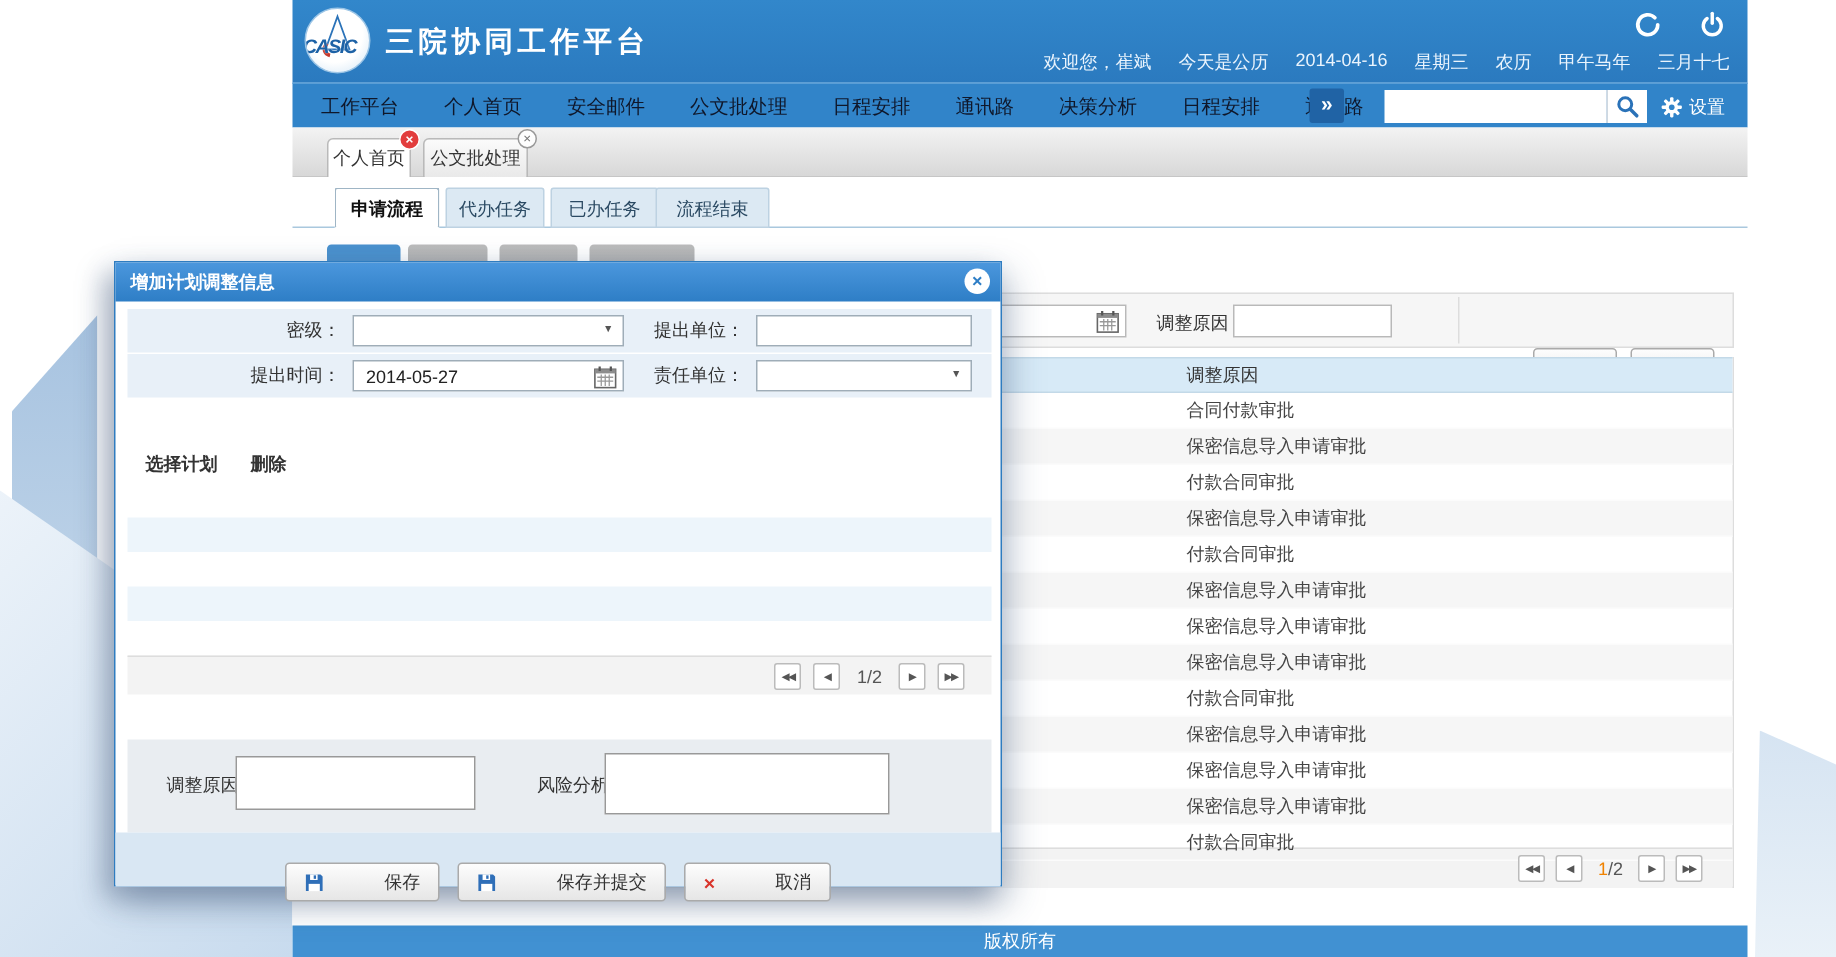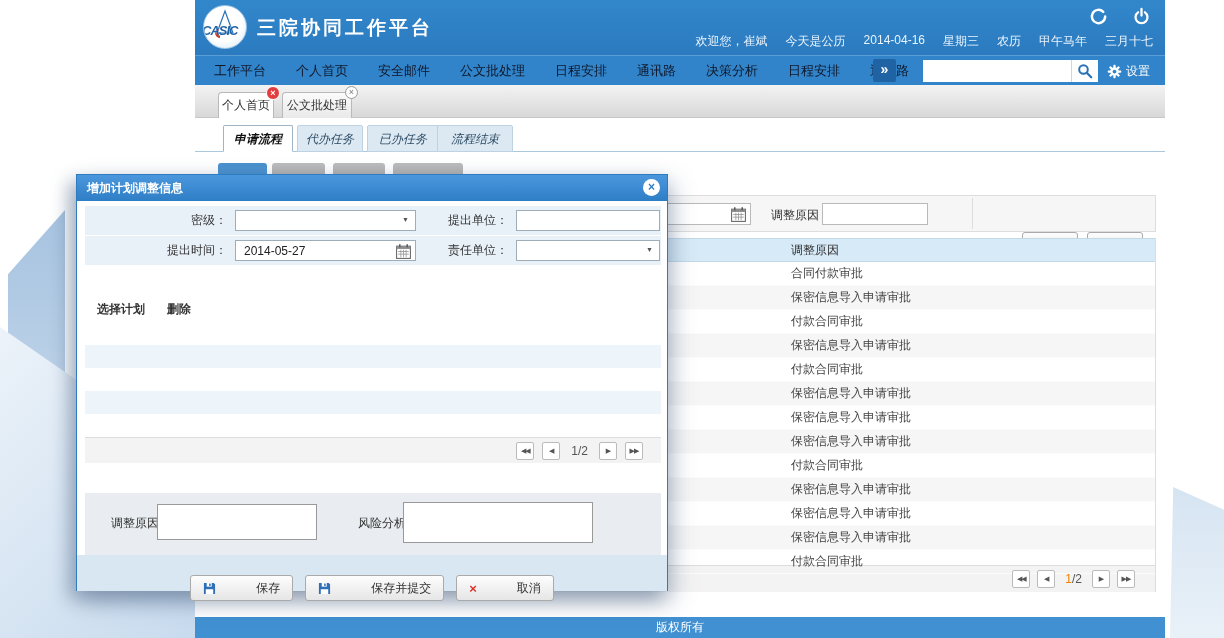--- a/index.html
+++ b/index.html
@@ -40,21 +40,21 @@
   
   .tabstrip { left:0; top:85px; width:970px; height:33px; background:linear-gradient(180deg,#f3f3f3,#d8d8d8); border-bottom:1px solid #c6c6c6; }
   .wtab { position:absolute; top:7px; height:26px; line-height:25px; text-align:center; font-size:12px; color:#333; border:1px solid #b9b9b9; border-bottom:none; border-radius:4px 4px 0 0; }
   .wtab.active { left:23px; width:56px; background:#fff; }
   .wtab.idle { left:87px; width:70px; background:linear-gradient(180deg,#fbfbfb,#e9e9e9); }
   .badge-red { position:absolute; right:-7px; top:-7px; width:14px; height:14px; border-radius:50%; background:#e23d3d; border:1px solid #fff; color:#fff; font-size:9px; line-height:12px; text-align:center; font-weight:bold; }
   .badge-gray { position:absolute; right:-7px; top:-7px; width:13px; height:13px; border-radius:50%; background:#fdfdfd; border:1px solid #999; color:#777; font-size:9px; line-height:11px; text-align:center; }
 
   
   .subtabs { left:0; top:118px; width:970px; height:34px; background:#fff; border-bottom:1px solid #a9c8de; }
-  .stab { position:absolute; top:7px; height:27px; line-height:26px; text-align:center; font-size:12px; border:1px solid #bdd2e2; background:#dce9f3; color:#2b4a63; border-radius:2px 2px 0 0;font-style:italic; }
+  .stab { position:absolute; top:7px; height:27px; line-height:26px; text-align:center; font-size:12px; border:1px solid #bdd2e2; background:#dce9f3; color:#2b4a63; border-radius:2px 2px 0 0; }
   .stab.active { background:#fff; border-color:#9fb5c5; border-bottom:1px solid #fff; font-weight:bold; color:#111; z-index:2; }
 
   
   .content { left:0; top:152px; width:970px; height:440px; background:#fff; }
   .ghost-btn { position:absolute; top:11px; height:22px; border-radius:3px 3px 0 0; }
   .ghost-blue { left:23px; width:49px; background:#4b92cf; }
   .ghost-g1 { left:77px; width:53px; background:linear-gradient(180deg,#bdbdbd,#a8a8a8); }
   .ghost-g2 { left:138px; width:52px; background:linear-gradient(180deg,#bdbdbd,#a8a8a8); }
   .ghost-g3 { left:198px; width:70px; background:linear-gradient(180deg,#bdbdbd,#a8a8a8); }
 
@@ -82,21 +82,21 @@
   .footer { left:0; top:617px; width:970px; height:21px; background:#4191d2; color:#fff; text-align:center; line-height:21px; font-size:12px; }
 
   
   .modal { left:76px; top:174px; width:592px; height:417px; background:#fff; border:1px solid #2e7cc0;
     box-shadow:-8px 8px 16px rgba(90,110,140,.4), 4px 10px 22px rgba(40,70,110,.35); z-index:10; }
   .m-title { height:26px; background:linear-gradient(180deg,#4b97dd,#2e7ec6); color:#fff; font-weight:bold; line-height:26px; padding-left:10px; font-size:12px;font-family:Liberation Serif, serif; }
   .m-close { position:absolute; right:7px; top:4px; width:17px; height:17px; border-radius:50%; background:#fff; color:#2e7ec6; font-weight:bold; font-size:12px; line-height:16px; text-align:center; cursor:pointer; }
   .m-form { position:absolute; left:8px; top:31px; width:576px; }
   .m-row { height:29px; background:#e8f0f8; margin-bottom:1px; display:flex; align-items:center; }
   .m-label1 { width:150px; text-align:right; padding-right:8px; color:#333; }
-  .m-label2 { width:100px; text-align:right; padding-right:8px; color:#333; }
+  .m-label2 { width:88px; text-align:right; padding-right:8px; color:#333; }
   .m-field { position:relative; height:21px; background:#fff; border:1px solid #9fadb8; }
   .m-f1 { width:181px; }
   .m-f2 { width:144px; }
   .m-field .val { position:absolute; left:8px; top:3px; color:#222; }
   .m-field .caret { position:absolute; right:6px; top:5px; font-size:7px; color:#555; }
   .m-field .cal { position:absolute; right:3px; top:2px; }
   .m-field input { width:100%; height:19px; border:none; font-size:12px; padding:0 5px; outline:none; background:transparent; }
 
   .m-plan { position:absolute; left:8px; top:122px; width:576px; height:192px; background:#fff; }
   .m-toolbar { height:25px; display:flex; align-items:center; gap:22px; padding-left:12px; font-weight:bold; color:#333; }

